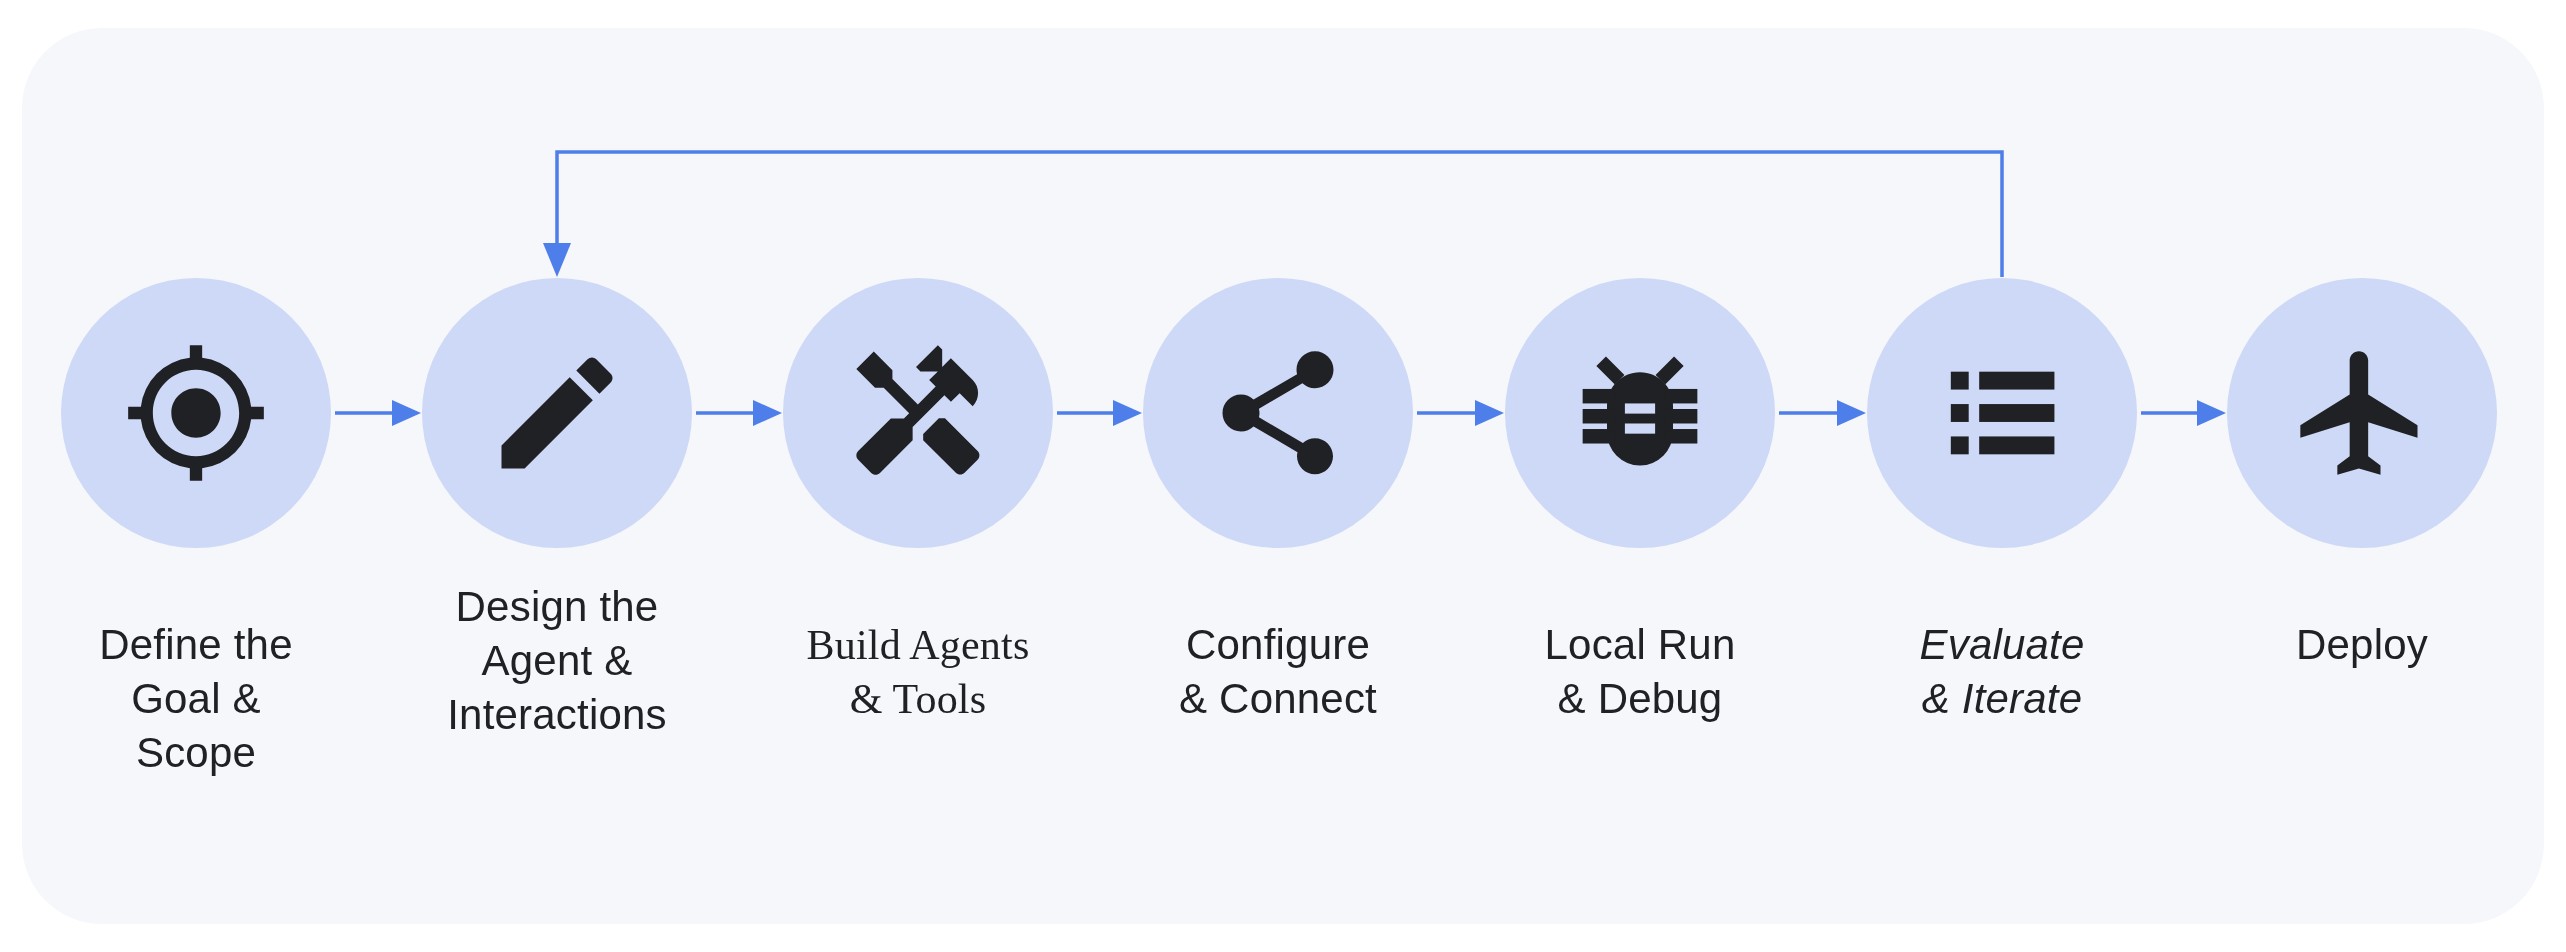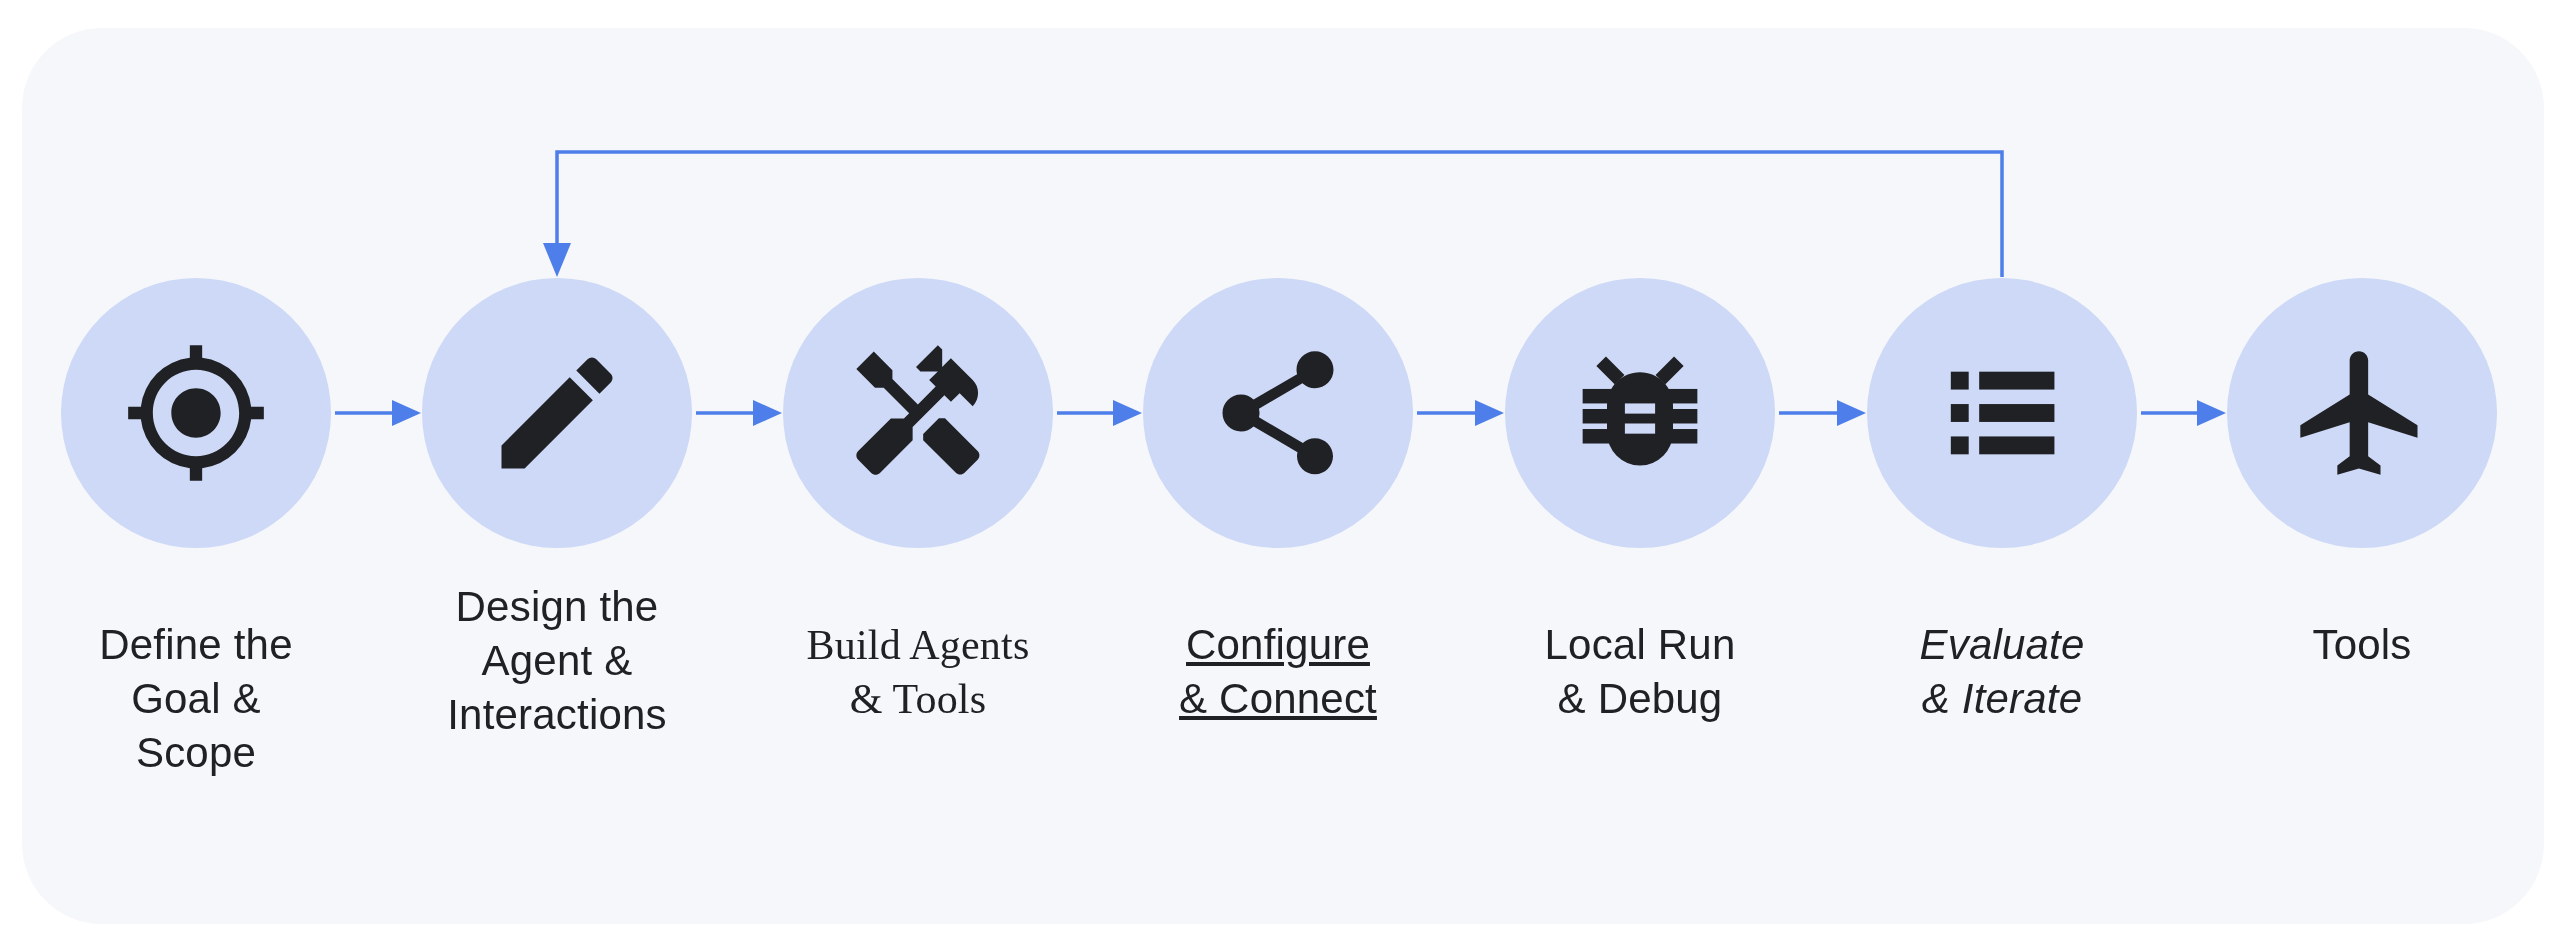--- a/index.html
+++ b/index.html
@@ -117,21 +117,21 @@
 &amp; Tools</div>
       </div>
       <div class="node">
         <div class="node-circle" style="left: 1143px; top: 278px;">
           <span class="node-icon">
             <svg viewBox="0 0 24 24" fill="#202124" style="color:#202124">
               <path d="M18 16.08c-.76 0-1.44.3-1.96.77L8.91 12.7c.05-.23.09-.46.09-.7s-.04-.47-.09-.7l7.05-4.11c.54.5 1.25.81 2.04.81 1.66 0 3-1.34 3-3s-1.34-3-3-3-3 1.34-3 3c0 .24.04.47.09.7L8.04 9.81C7.5 9.31 6.79 9 6 9c-1.66 0-3 1.34-3 3s1.34 3 3 3c.79 0 1.5-.31 2.04-.81l7.12 4.16c-.05.21-.08.43-.08.65 0 1.61 1.31 2.92 2.92 2.92s2.92-1.31 2.92-2.92-1.31-2.92-2.92-2.92z"></path>
             </svg>
           </span>
         </div>
-        <div class="node-label" style="left: 1088px; top: 618px; text-decoration: underline;">Configure
+        <div class="node-label" style="left: 1088px; top: 618px;">Configure
 &amp; Connect</div>
       </div>
       <div class="node">
         <div class="node-circle" style="left: 1505px; top: 278px;">
           <span class="node-icon">
             <svg viewBox="0 0 24 24" fill="#202124" style="color:#202124">
               <g stroke="currentColor" stroke-width="2.2" fill="none">
                 <path d="M8.7 6.6 5.7 3.6M15.3 6.6l3-3"></path>
               </g>
               <path d="M12 5.4c2.95 0 5.35 2.4 5.35 5.35v4.4A5.35 5.35 0 0 1 12 20.5a5.35 5.35 0 0 1-5.35-5.35v-4.4C6.65 7.8 9.05 5.4 12 5.4z"></path>
@@ -166,16 +166,16 @@
 &amp; Iterate</div>
       </div>
       <div class="node">
         <div class="node-circle" style="left: 2227px; top: 278px;">
           <span class="node-icon">
             <svg viewBox="0 0 24 24" fill="#202124" style="color:#202124">
               <path d="M21 16v-2l-8-5V3.5c0-.83-.67-1.5-1.5-1.5S10 2.67 10 3.5V9l-8 5v2l8-2.5V19l-2 1.5V22l3.5-1 3.5 1v-1.5L13 19v-5.5l8 2.5z"></path>
             </svg>
           </span>
         </div>
-        <div class="node-label" style="left: 2172px; top: 618px;">Tools</div>
+        <div class="node-label" style="left: 2172px; top: 618px;">Deploy</div>
       </div>
     </div>
 </div>
 
 </body></html>

